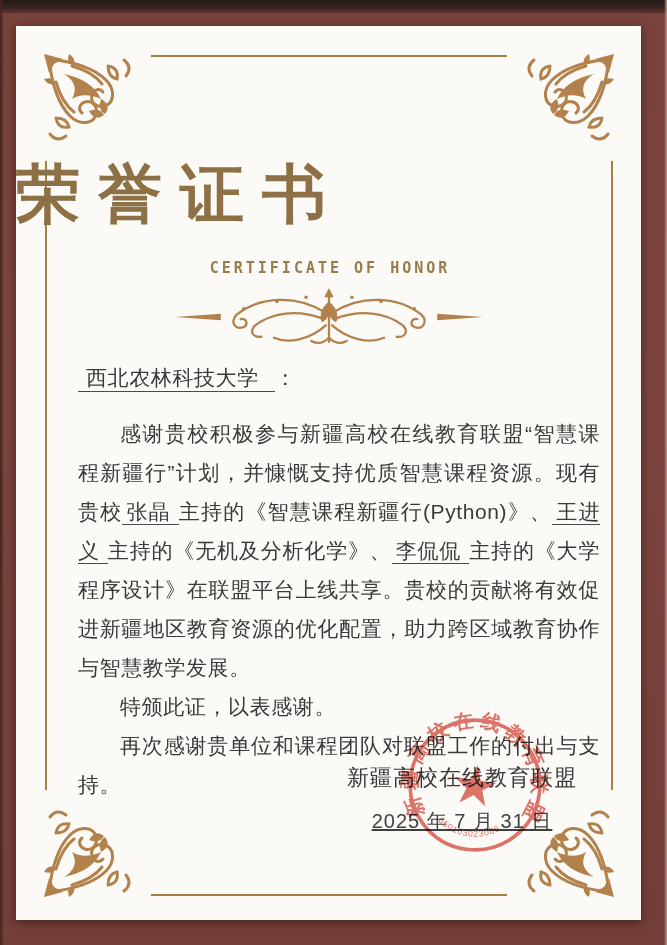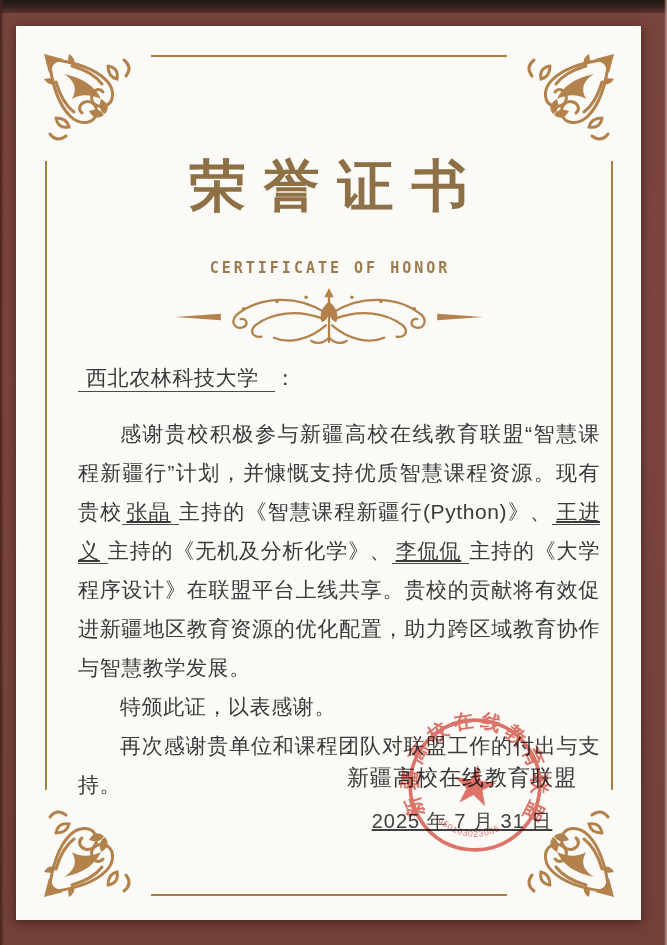--- a/index.html
+++ b/index.html
@@ -34,42 +34,42 @@
   .gl-right  { top:106px;  bottom:106px; right:0; width:2px;  }
   .corner { position:absolute; width:100px; height:100px; }
   .corner svg { display:block; width:100%; height:100%; }
   .c-tl { left:-3px;  top:-3px; }
   .c-tr { right:-3px; top:-3px; transform:scaleX(-1); }
   .c-bl { left:-3px;  bottom:-3px; transform:scaleY(-1); }
   .c-br { right:-3px; bottom:-3px; transform:scale(-1,-1); }
 
   .title {
     position:absolute; top:134px; left:0; right:0; margin:0;
-    text-align:center; font-family:Liberation Mono, monospace;
-    font-size:56px; font-weight:700; color:#8d7045;
+    font-family:Liberation Serif, serif;
+    font-size:64px; font-weight:700; color:#8d7045;
     letter-spacing:18px; margin-right:-18px; line-height:1.1;
   }
   .subtitle {
     position:absolute; top:233px; left:0; right:0;
     text-align:center; font-family:"DejaVu Sans Mono","Liberation Mono",monospace;
     font-size:15px; font-weight:700; color:#9a7b4c;
     letter-spacing:3px; margin-right:-3px;
   }
   .divider { position:absolute; top:258px; left:50%; transform:translateX(-50%);
     width:312px; height:66px; }
   .divider svg { display:block; width:100%; height:100%; }
 
   .content {
     position:absolute; left:62px; right:41px; top:332px;
     color:#3a3a3a; font-size:21px; line-height:39px; letter-spacing:.6px;
   }
   .salutation { margin-bottom:17px; font-weight:500; }
   .u { border-bottom:1.7px solid #4a4a4a;text-align:center; }
   .salutation .u { padding:0 16px 2px 8px; }
-  .name-u { padding:0 8px 1px 4px;text-decoration:underline; }
+  .name-u { padding:0 8px 1px 4px; }
   .para { margin:0; text-indent:2em; text-align:justify; }
 
   .sig { position:absolute; left:331px; top:737px; width:230px; text-align:center;
     color:#3a3a3a; }
   .org  { font-size:22px; letter-spacing:1px; }
   .date { font-size:20px; margin-top:15px; letter-spacing:1px; color:#404040;text-decoration:underline; }
 
   .seal { position:absolute; left:383px; top:683px; width:152px; height:152px;
     mix-blend-mode:multiply; opacity:.82; }
   .seal svg { display:block; width:100%; height:100%; }

